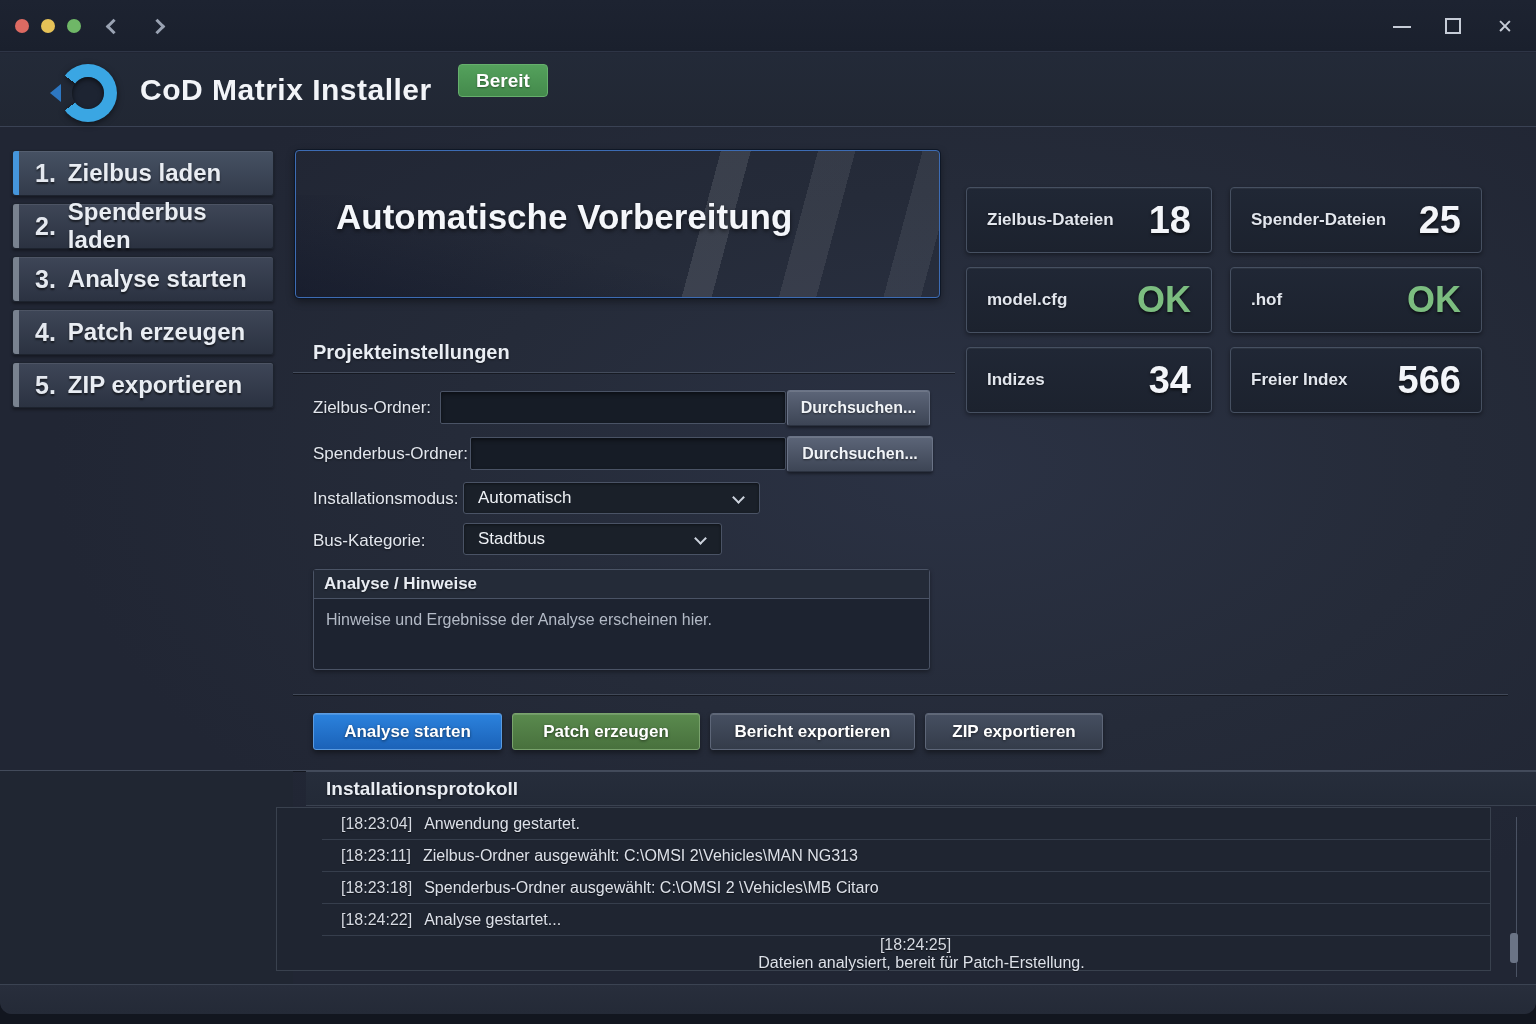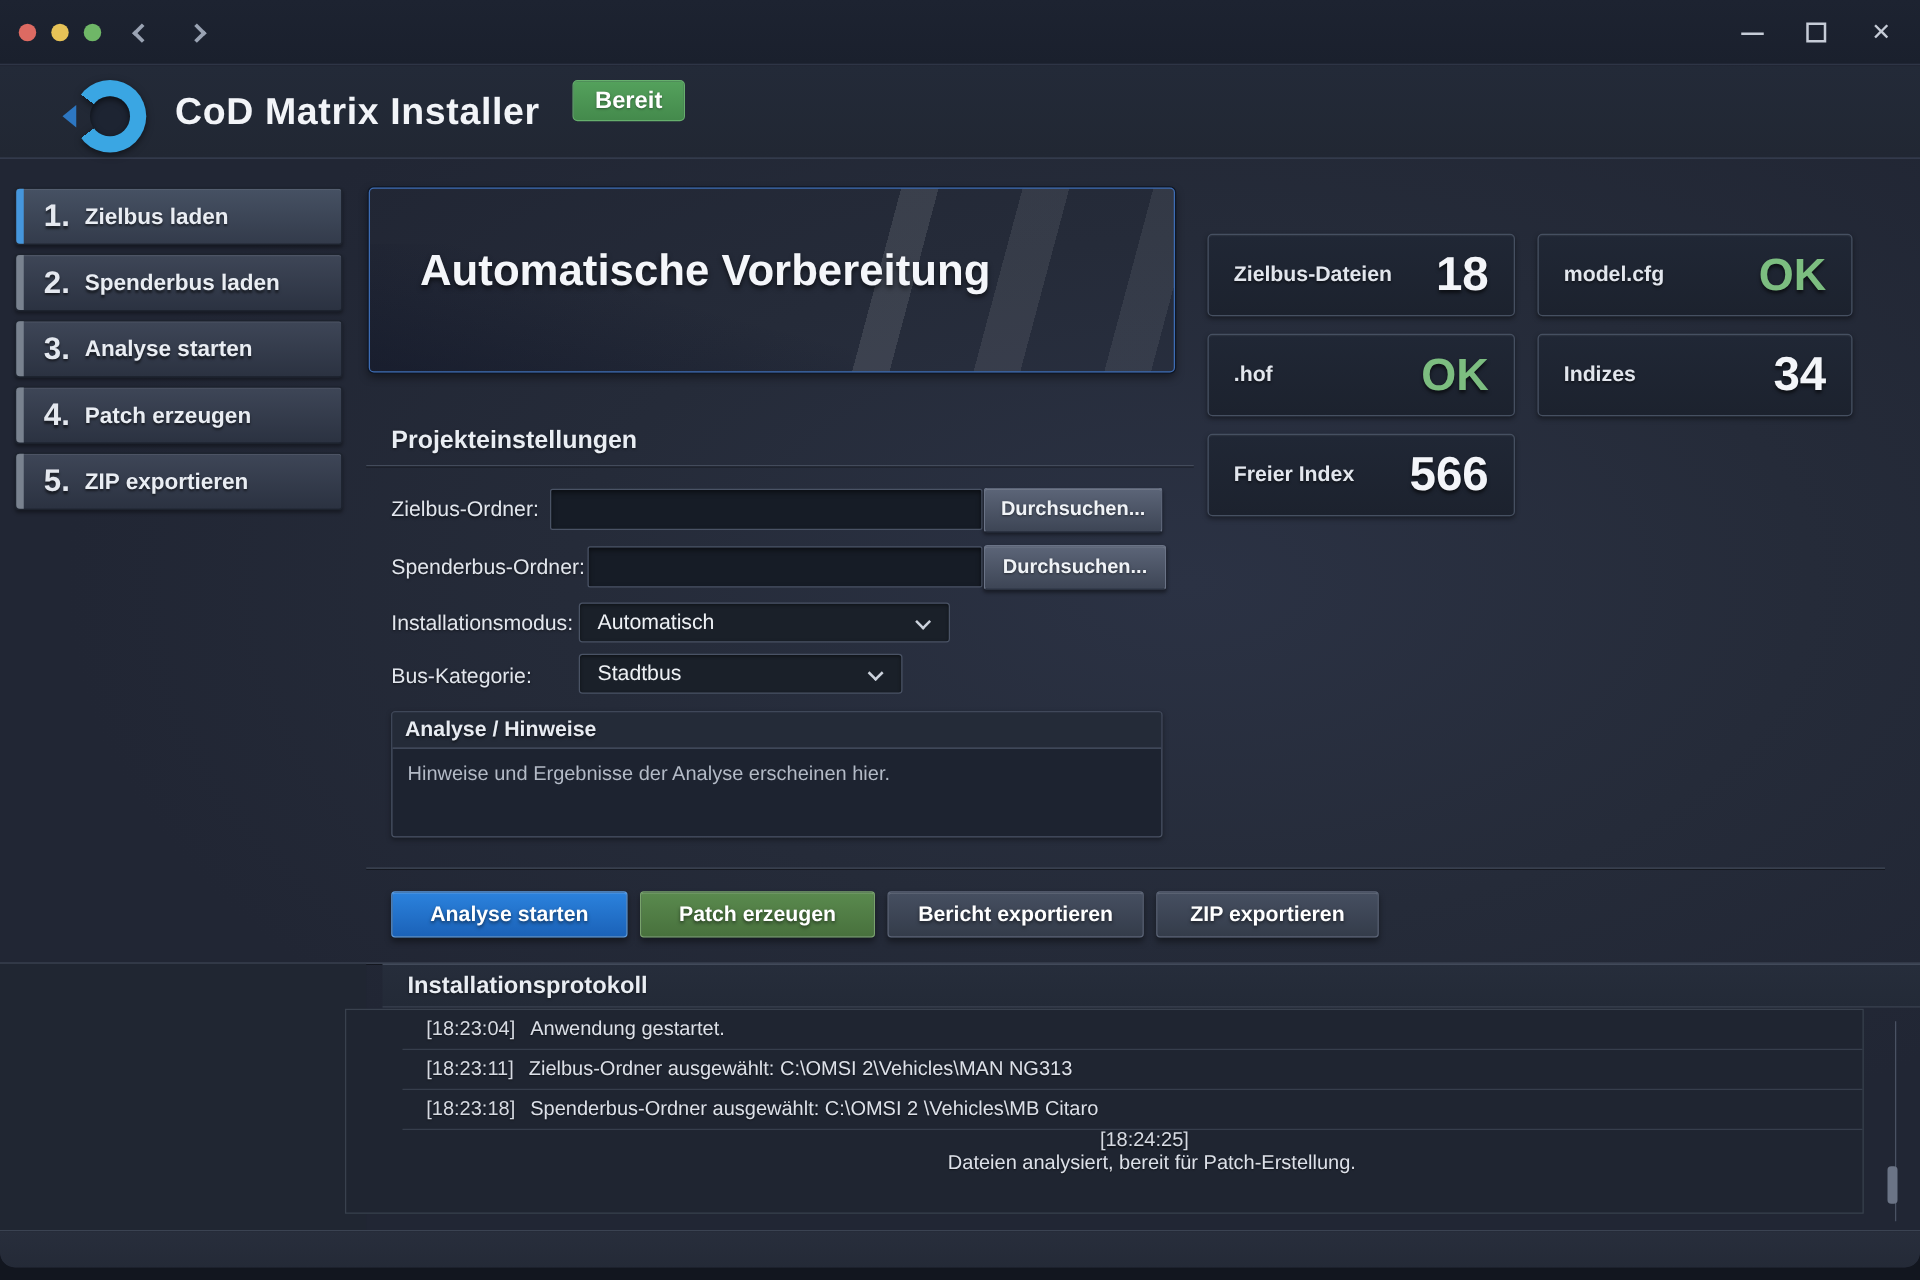--- a/index.html
+++ b/index.html
@@ -58,21 +58,21 @@
   .sidebar { position:absolute; left:12px; top:150px; width:262px; }
   .side-item { position:relative; height:46px; margin-bottom:7px;
     background: linear-gradient(180deg,#3e4657,#2b3241);
     border:1px solid #1d232e; border-radius:3px;
     box-shadow: inset 0 1px 0 rgba(255,255,255,.08), 0 2px 3px rgba(0,0,0,.35);
     display:flex; align-items:center; cursor:pointer; }
   .side-item.active { background: linear-gradient(180deg,#465163,#333b4b); }
   .side-bar { position:absolute; left:0; top:0; width:6px; height:100%; background:#79828f; border-radius:3px 0 0 3px; }
   .side-item.active .side-bar { background:#4596dc; }
   .side-num { margin-left:22px; font-size:25px; font-weight:600; color:#e4e8ef; text-shadow:0 2px 2px rgba(0,0,0,.55); }
-  .side-label { margin-left:12px; font-size:18px; font-weight:600; color:#e9edf3; text-shadow:0 2px 2px rgba(0,0,0,.55); }
+  .side-label { margin-left:12px; font-size:24px; font-weight:600; color:#e9edf3; text-shadow:0 2px 2px rgba(0,0,0,.55); }
   
   .banner { position:absolute; left:295px; top:150px; width:645px; height:148px;
     background: linear-gradient(115deg,#0d1e47 0%,#153univ370 0%,#14326d 30%,#2063b4 72%,#2f7ecf 100%);
     border:1px solid #3d6cb4; border-radius:4px; overflow:hidden;
     box-shadow: 0 0 0 1px #0e1726, 0 3px 8px rgba(0,0,0,.45); }
   .banner::before { content:""; position:absolute; right:-40px; top:-20px; width:320px; height:200px;
     background: linear-gradient(105deg, rgba(255,255,255,0) 0 18%, rgba(255,255,255,.10) 18% 26%, rgba(255,255,255,0) 26% 44%, rgba(255,255,255,.08) 44% 54%, rgba(255,255,255,0) 54% 72%, rgba(255,255,255,.07) 72% 82%, rgba(255,255,255,0) 82%); }
   .banner::after { content:""; position:absolute; left:0; bottom:0; width:60%; height:70%;
     background: linear-gradient(to top right, rgba(5,10,30,.35), rgba(5,10,30,0) 60%); }
   .banner-title { position:absolute; left:40px; top:46px; font-size:35px; font-weight:bold; color:#f4f6fa;
@@ -209,20 +209,24 @@
   <div class="banner">
     <div class="banner-title">Automatische Vorbereitung</div>
   </div>
 
   <div class="stats">
     <div class="stat-card">
       <span class="stat-label">Zielbus-Dateien</span>
       <span class="stat-value">18</span>
     </div>
     <div class="stat-card">
+      <span class="stat-label">Spender-Dateien</span>
+      <span class="stat-value">25</span>
+    </div>
+    <div class="stat-card">
       <span class="stat-label">model.cfg</span>
       <span class="stat-value ok">OK</span>
     </div>
     <div class="stat-card">
       <span class="stat-label">.hof</span>
       <span class="stat-value ok">OK</span>
     </div>
     <div class="stat-card">
       <span class="stat-label">Indizes</span>
       <span class="stat-value">34</span>
@@ -279,20 +283,24 @@
     </div>
     <div class="log-row">
       <span class="log-time">[18:23:11]</span>
       <span class="log-msg">Zielbus-Ordner ausgewählt: C:\OMSI 2\Vehicles\MAN NG313</span>
     </div>
     <div class="log-row">
       <span class="log-time">[18:23:18]</span>
       <span class="log-msg">Spenderbus-Ordner ausgewählt: C:\OMSI 2 \Vehicles\MB Citaro</span>
     </div>
     <div class="log-row">
+      <span class="log-time">[18:24:22]</span>
+      <span class="log-msg">Analyse gestartet...</span>
+    </div>
+    <div class="log-row">
       <span class="log-time">[18:24:25]</span>
       <span class="log-msg">Dateien analysiert, bereit für Patch-Erstellung.</span>
     </div>
   </div>
   <div class="log-scroll-track"></div>
   <div class="log-scroll-thumb"></div>
 
   <div class="divider div-footer"></div>
   <div class="footer-band"></div>
 

